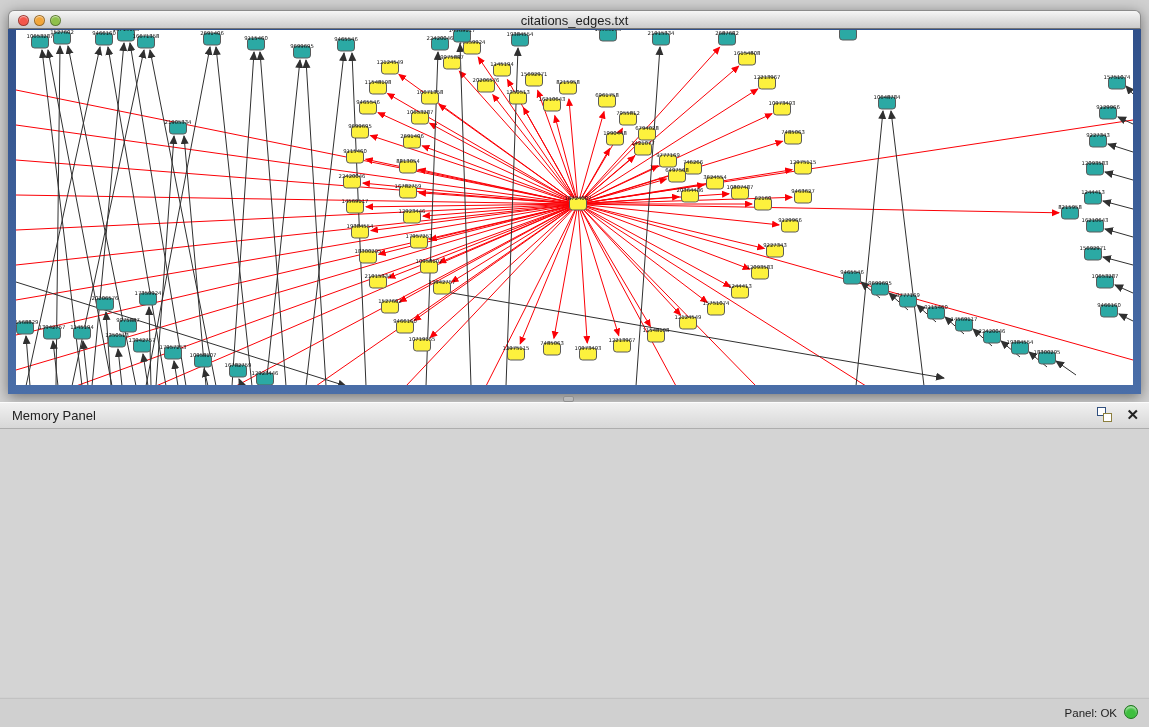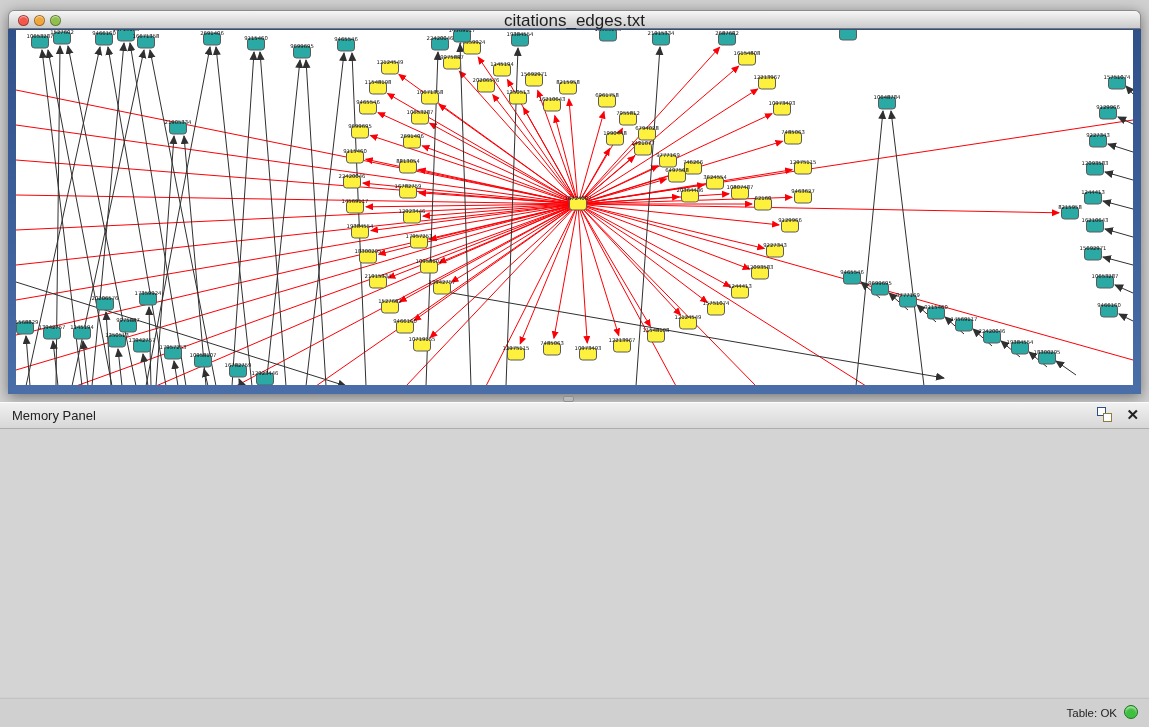--- a/index.html
+++ b/index.html
@@ -8,21 +8,21 @@
 
   
   .net-window { position:absolute; left:8px; top:10px; width:1133px; height:384px;
     border-radius:6px 6px 0 0; box-shadow:0 3px 14px rgba(0,0,0,.45); }
   .titlebar { position:relative; height:19px; background:linear-gradient(#f6f6f6,#cbcbcb);
     border:1px solid #8b8b8b; border-bottom:1px solid #767676; border-radius:6px 6px 0 0; }
   .lights { position:absolute; left:9px; top:4px; display:flex; gap:5px; }
   .light { width:11px; height:11px; border-radius:50%; border:1px solid rgba(0,0,0,.35);
     box-shadow:inset 0 1px 1px rgba(255,255,255,.6); }
   .win-title { position:absolute; left:0; right:0; top:0; height:19px; line-height:19px;
-    text-align:center; font-size:17px; color:#1e1e1e; }
+    text-align:center; font-size:13px; color:#1e1e1e; }
   .net-body { position:absolute; top:19px; left:0; right:0; bottom:0;
     background:linear-gradient(#30508a,#4a6ea8); padding:1px 8px 9px 8px; }
   .net-canvas { width:100%; height:100%; background:#fff; overflow:hidden; }
   .e-red { stroke-width:1; fill:none; }
   .e-blk { stroke-width:1; fill:none; }
   .nlbl  { font:5.3px "DejaVu Sans",sans-serif; text-anchor:middle; fill:#101010; }
 
   
   .grip { position:absolute; left:563px; top:396px; width:11px; height:6px; background:#b9b9b9;
     border:1px solid #909090; border-radius:2px; }
@@ -654,15 +654,15 @@
   </div>
 </div>
 
 <div class="panel-body">
   
 
   
 </div>
 
 <div class="statusbar">
-  <span class="mem">Table: OK</span>
+  <span class="mem">Panel: OK</span>
   <span class="mem-dot" style="background: rgb(63, 191, 63);"></span>
 </div>
 
 </body></html>

